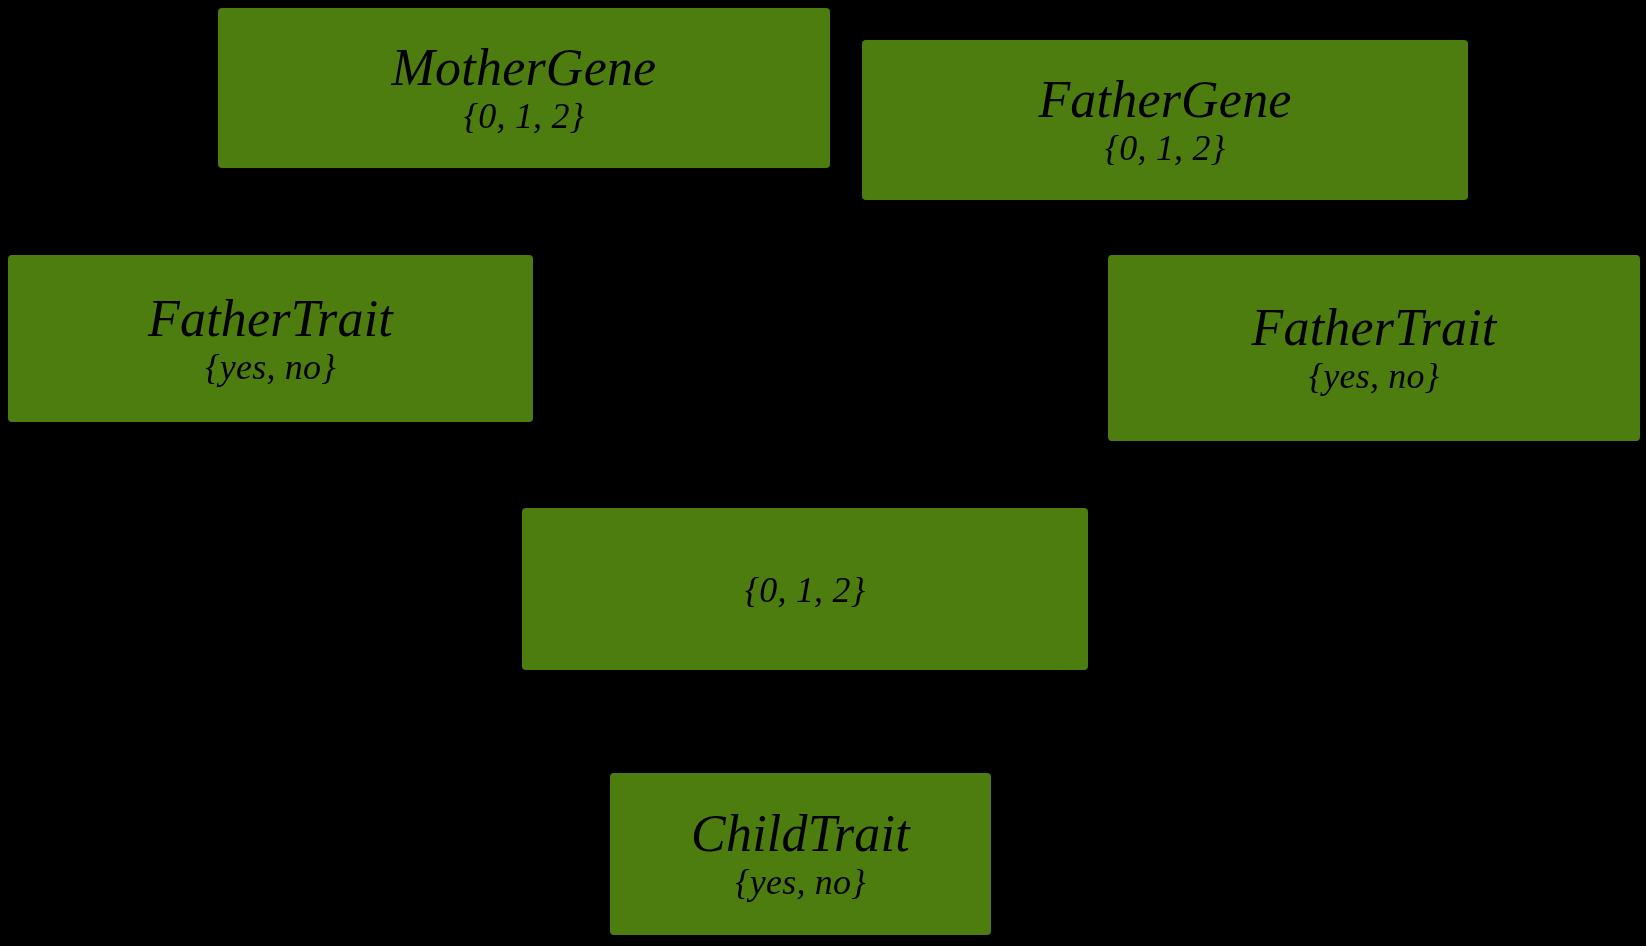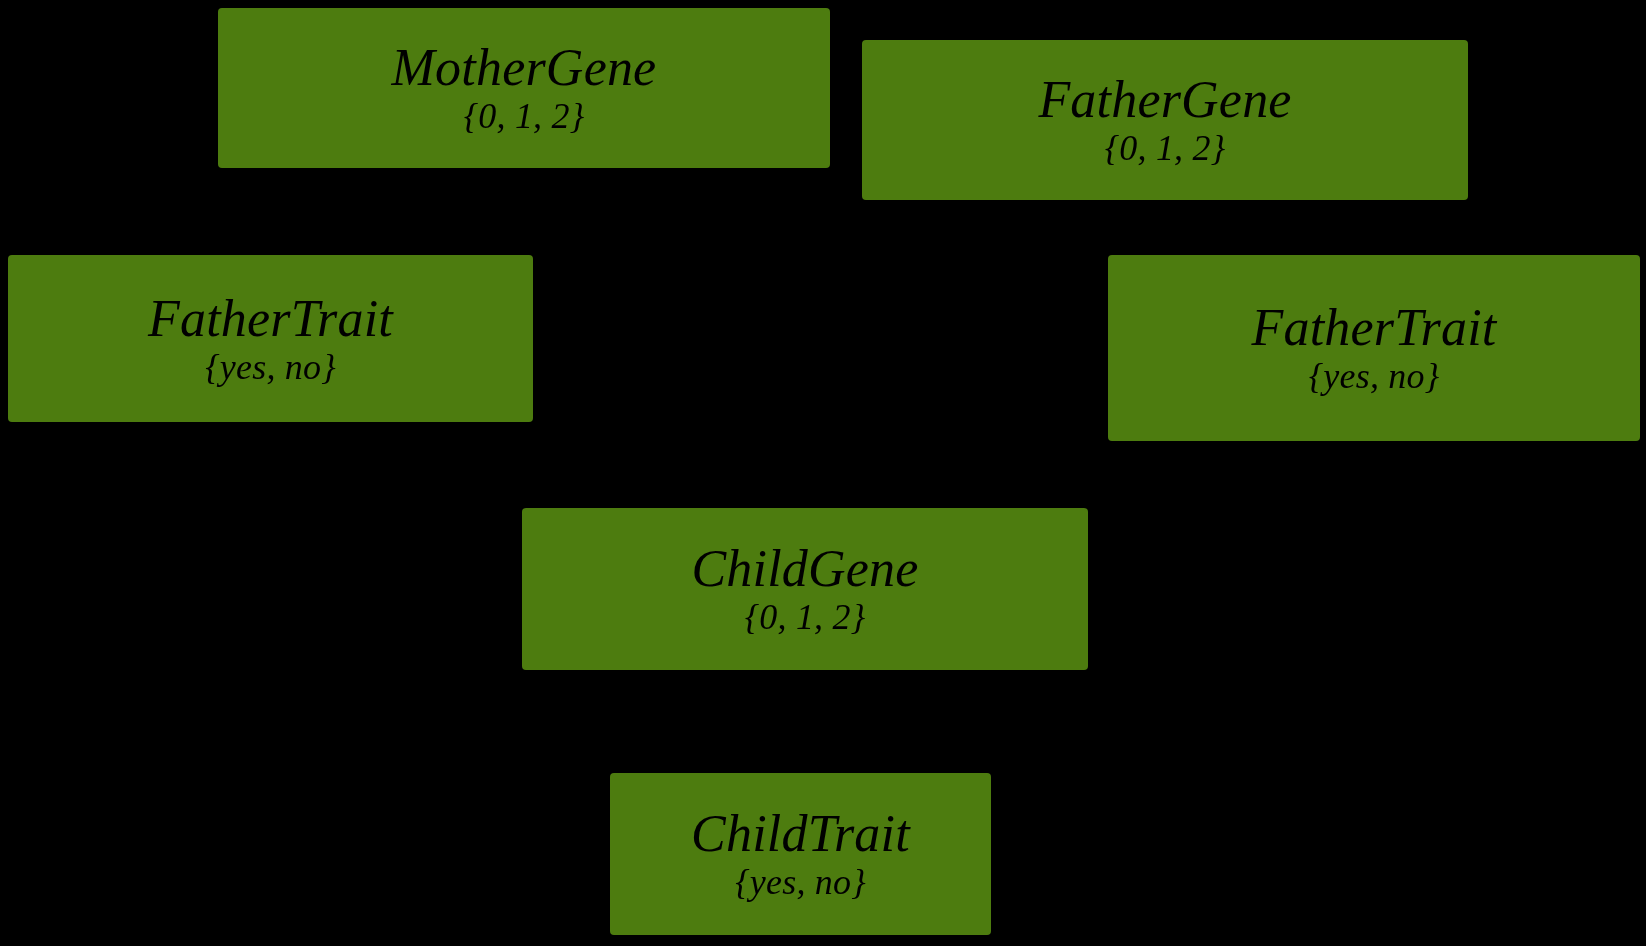--- a/index.html
+++ b/index.html
@@ -73,21 +73,20 @@
     <span class="node-name">FatherTrait</span>
     <span class="node-domain">{yes, no}</span>
   </div>
 
   <div class="node" id="node-father-trait">
     <span class="node-name">FatherTrait</span>
     <span class="node-domain">{yes, no}</span>
   </div>
 
   <div class="node" id="node-child-gene">
-    <span class="node-name">ChildGene</span>
     <span class="node-domain">{0, 1, 2}</span>
   </div>
 
   <div class="node" id="node-child-trait">
     <span class="node-name">ChildTrait</span>
     <span class="node-domain">{yes, no}</span>
   </div>
 
 </div>
 

